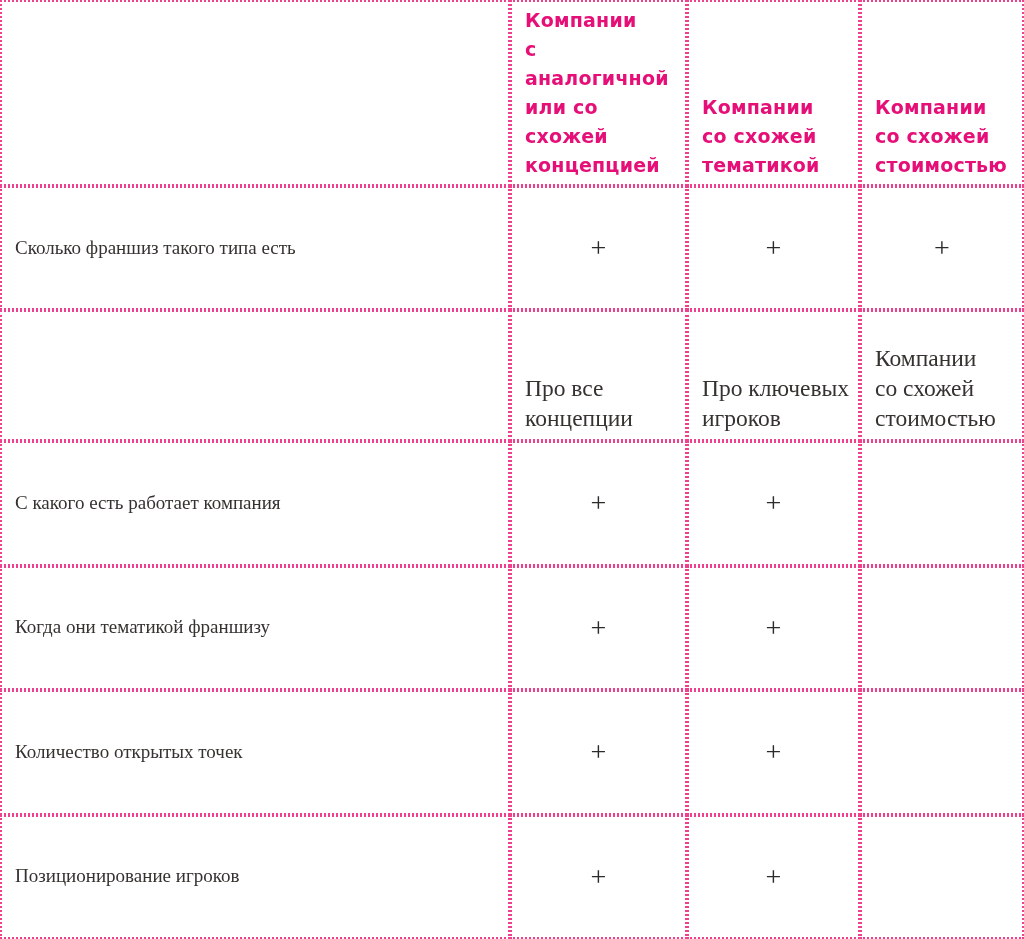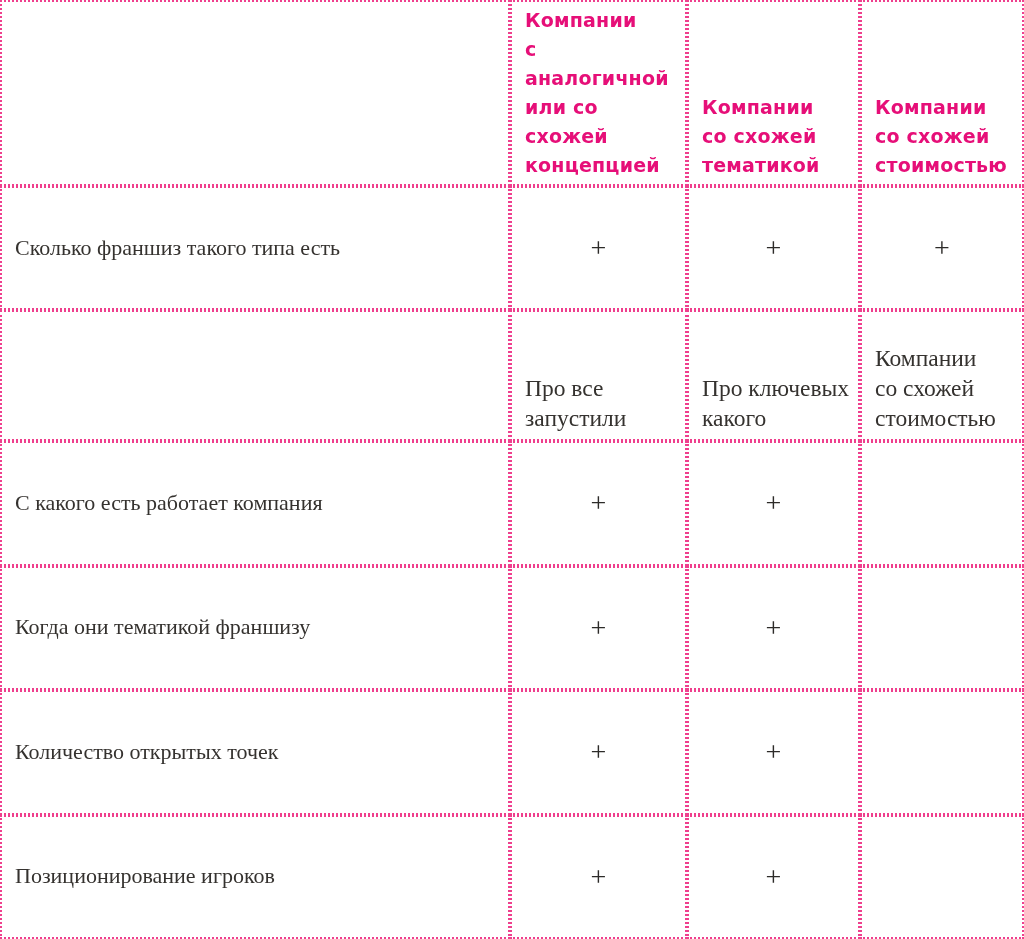--- a/index.html
+++ b/index.html
@@ -41,21 +41,21 @@
     text-align:left;
     padding:4px 6px 4px 13px;
     white-space:pre-line;
   }
   
   tr.k-normal{height:37px;}
   tr.k-subheader{height:93px;}
   td.label-cell{
     text-align:left;
     vertical-align:middle;
-    font-size:22px;
+    font-size:19px;
     line-height:29px;
     padding:2px 10px 4px 13px;
     white-space:pre-line;
   }
   td.plus-cell{
     text-align:center;
     vertical-align:middle;
     font-size:28px;
     color:var(--plus);
     padding:0;
@@ -105,23 +105,23 @@
     <td class="plus-cell">+</td>
     <td class="plus-cell">+</td>
     <td class="plus-cell">+</td>
   </tr>
       <tr class="k-subheader">
     <td class="label-cell">
       <span class="lbl"></span>
       
     </td>
     <td class="plus-cell">Про все
-запустили</td>
+концепции</td>
     <td class="plus-cell">Про ключевых
-какого</td>
+игроков</td>
     <td class="plus-cell">Компании
 со схожей
 стоимостью</td>
   </tr>
       <tr class="k-normal">
     <td class="label-cell">
       <span class="lbl">С какого есть работает компания</span>
       
     </td>
     <td class="plus-cell">+</td>

